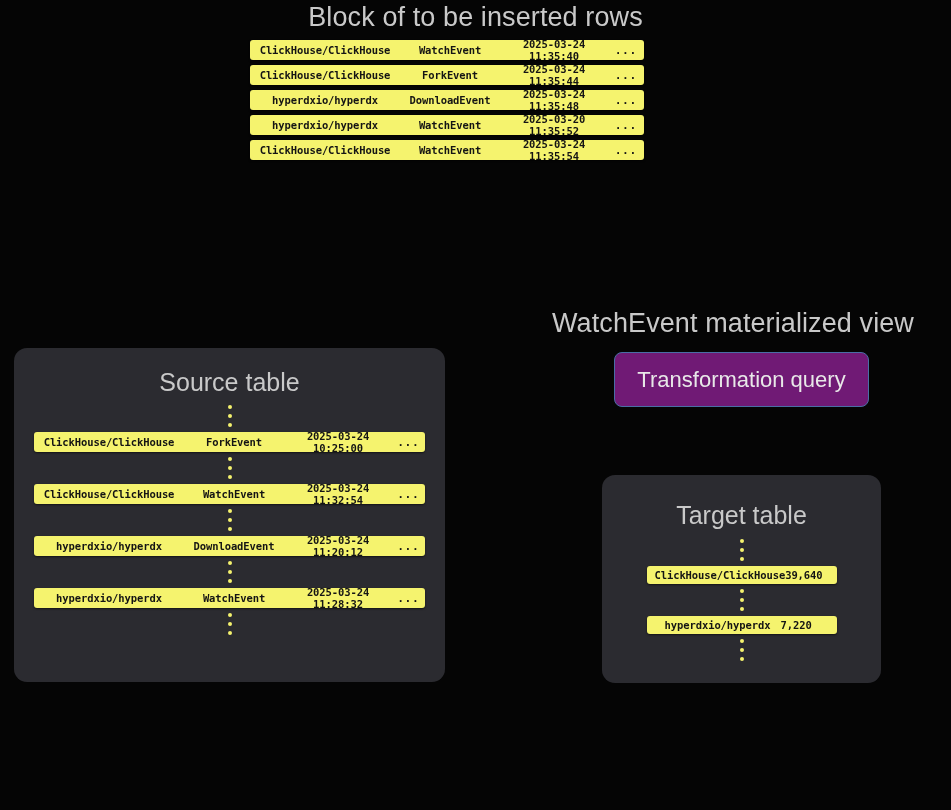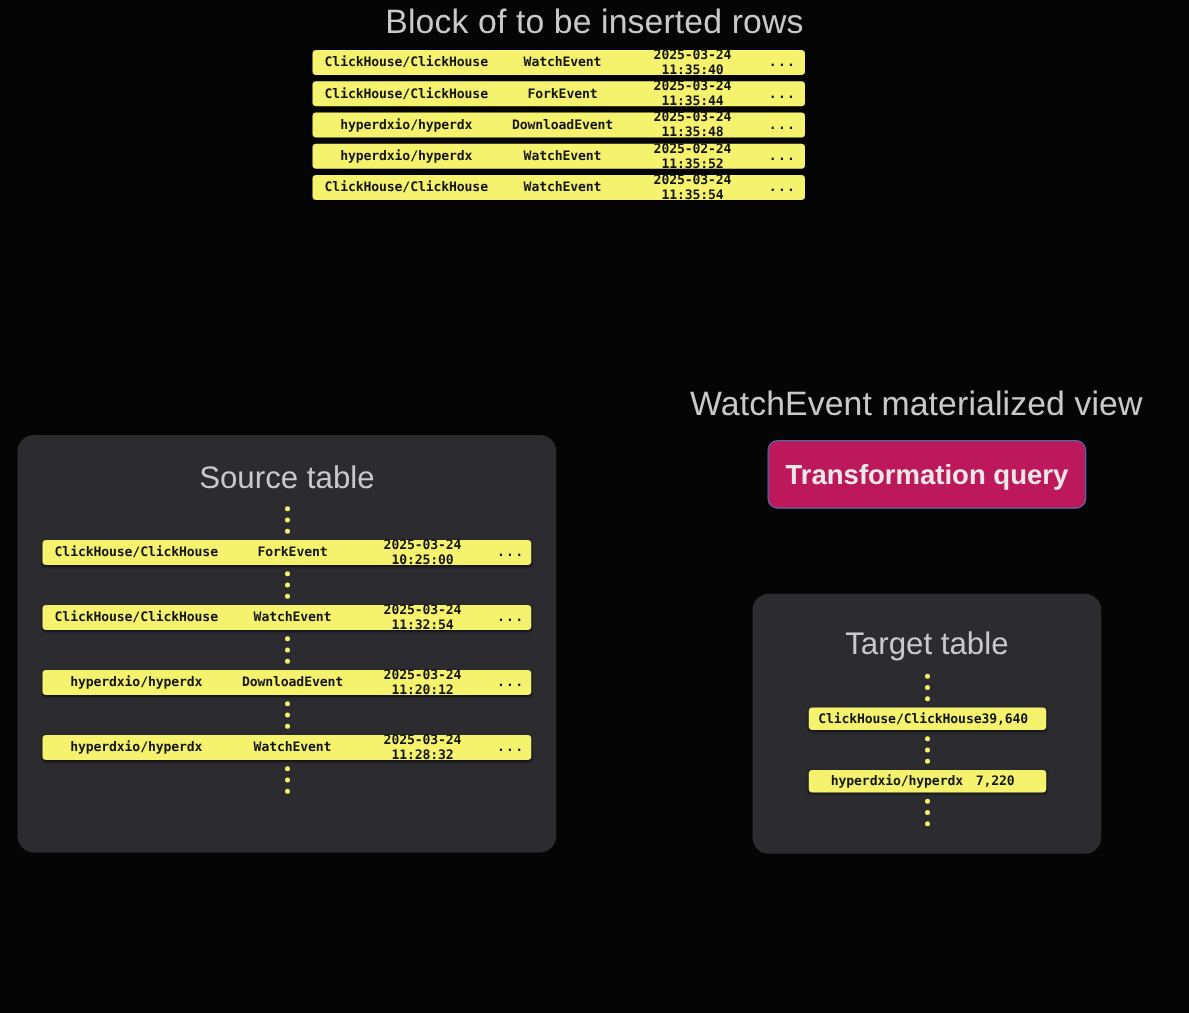--- a/index.html
+++ b/index.html
@@ -117,29 +117,29 @@
     top: 308px;
     width: 412px;
     text-align: center;
   }
   #transformation-query {
     position: absolute;
     left: 614px;
     top: 352px;
     width: 255px;
     height: 55px;
-    background: #be185d;
+    background: #701a75;
     border: 1px solid #4a6ea5;
     border-radius: 8px;
     display: flex;
     align-items: center;
     justify-content: center;
     color: #e8e8e8;
     font-size: 22px;
-    font-weight: 700;
+    font-weight: 400;
     box-sizing: border-box;
   }
 
   
   #target-panel {
     left: 602px;
     top: 475px;
     width: 279px;
     height: 208px;
   }
@@ -189,21 +189,21 @@
       </div>
       <div class="row">
         <span class="c-repo">hyperdxio/hyperdx</span>
         <span class="c-event">DownloadEvent</span>
         <span class="c-time">2025-03-24 11:35:48</span>
         <span class="c-ell">...</span>
       </div>
       <div class="row">
         <span class="c-repo">hyperdxio/hyperdx</span>
         <span class="c-event">WatchEvent</span>
-        <span class="c-time">2025-02-24 11:35:52</span>
+        <span class="c-time">2025-03-20 11:35:52</span>
         <span class="c-ell">...</span>
       </div>
       <div class="row">
         <span class="c-repo">ClickHouse/ClickHouse</span>
         <span class="c-event">WatchEvent</span>
         <span class="c-time">2025-03-24 11:35:54</span>
         <span class="c-ell">...</span>
       </div>
     </div>
 </section>

